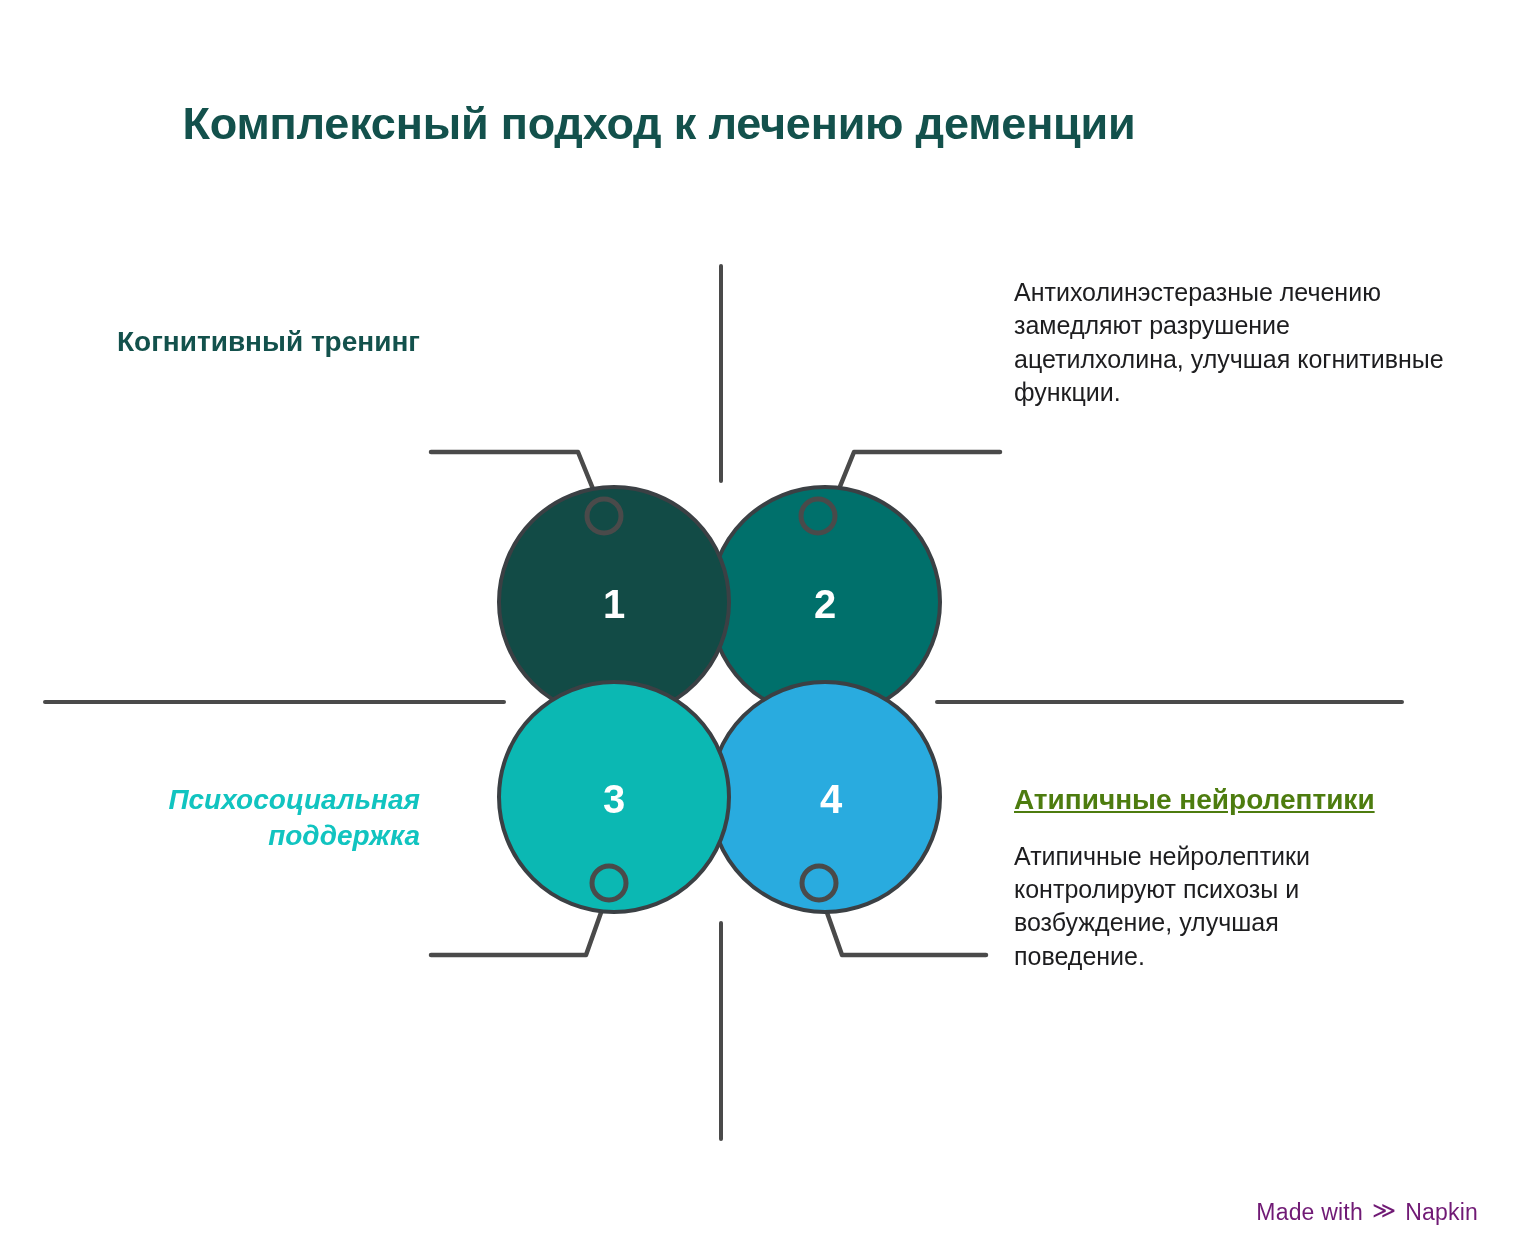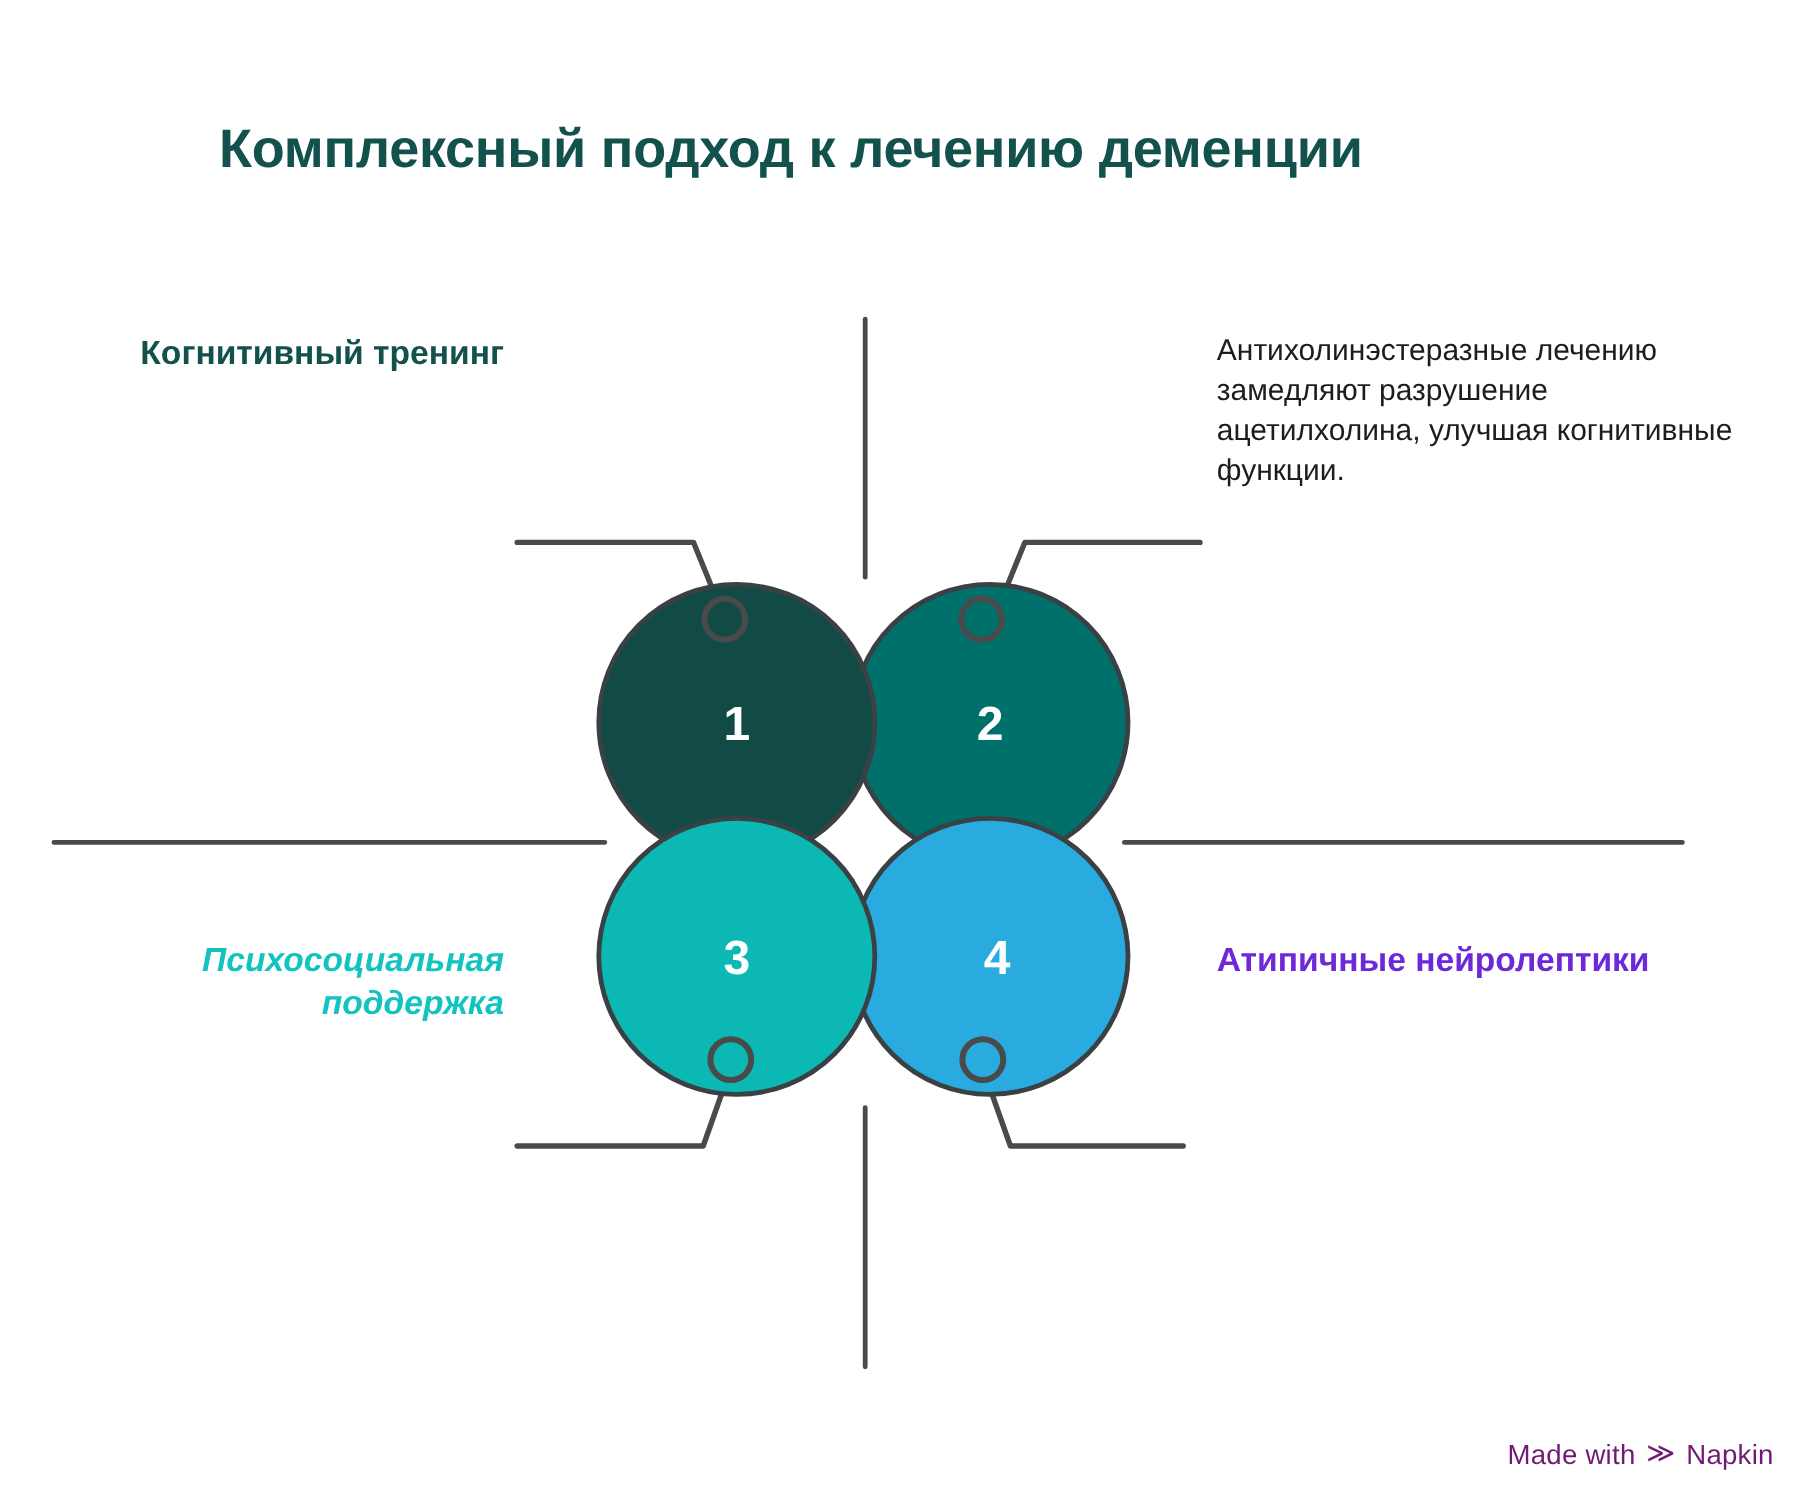--- a/index.html
+++ b/index.html
@@ -53,21 +53,21 @@
     margin-bottom: 22px;
   }
   .quad p {
     font-size: 25px;
     font-weight: normal;
     line-height: 1.33;
     color: #1d1d1f;
   }
 
   #quad1 { left: 86px;  top: 276px; width: 334px; text-align: right; }
-  #quad1 h2 { color: #13514c; }
+  #quad1 h2 { color: #13514c; margin-top: 48px; }
 
   #quad2 { left: 1014px; top: 276px; width: 440px; text-align: left; }
   #quad2 h2 { color: #0d7d77; }
 
   #quad3 { left: 66px;  top: 782px; width: 354px; text-align: right; }
   #quad3 h2 { color: #11c4c0; font-style: italic; }
 
   #quad4 { left: 1014px; top: 782px; width: 380px; text-align: left; }
   #quad4 h2 { color: #22a9e0; }
 
@@ -128,21 +128,22 @@
 
   <div class="quad" id="quad2">
     <p>Антихолинэстеразные лечению замедляют разрушение ацетилхолина, улучшая когнитивные функции.</p>
   </div>
 
   <div class="quad" id="quad3">
     <h2 style="color: rgb(17, 196, 192);">Психосоциальная поддержка</h2>
   </div>
 
   <div class="quad" id="quad4">
-    <h2 style="color: #6d28d9;">Атипичные нейролептики</h2>
+    <h2 style="color: #4d7c0f; text-decoration: underline;">Атипичные нейролептики</h2>
+    <p>Атипичные нейролептики контролируют психозы и возбуждение, улучшая поведение.</p>
   </div>
 
   <svg id="leaders" viewBox="0 0 1514 1256" xmlns="http://www.w3.org/2000/svg">
     <path d="M 431 452 L 578 452 L 604 516"></path>
     <path d="M 1000 452 L 854 452 L 828 516"></path>
     <path d="M 431 955 L 586 955 L 609 890"></path>
     <path d="M 986 955 L 842 955 L 819 890"></path>
   </svg>
 
   <div id="cluster">

